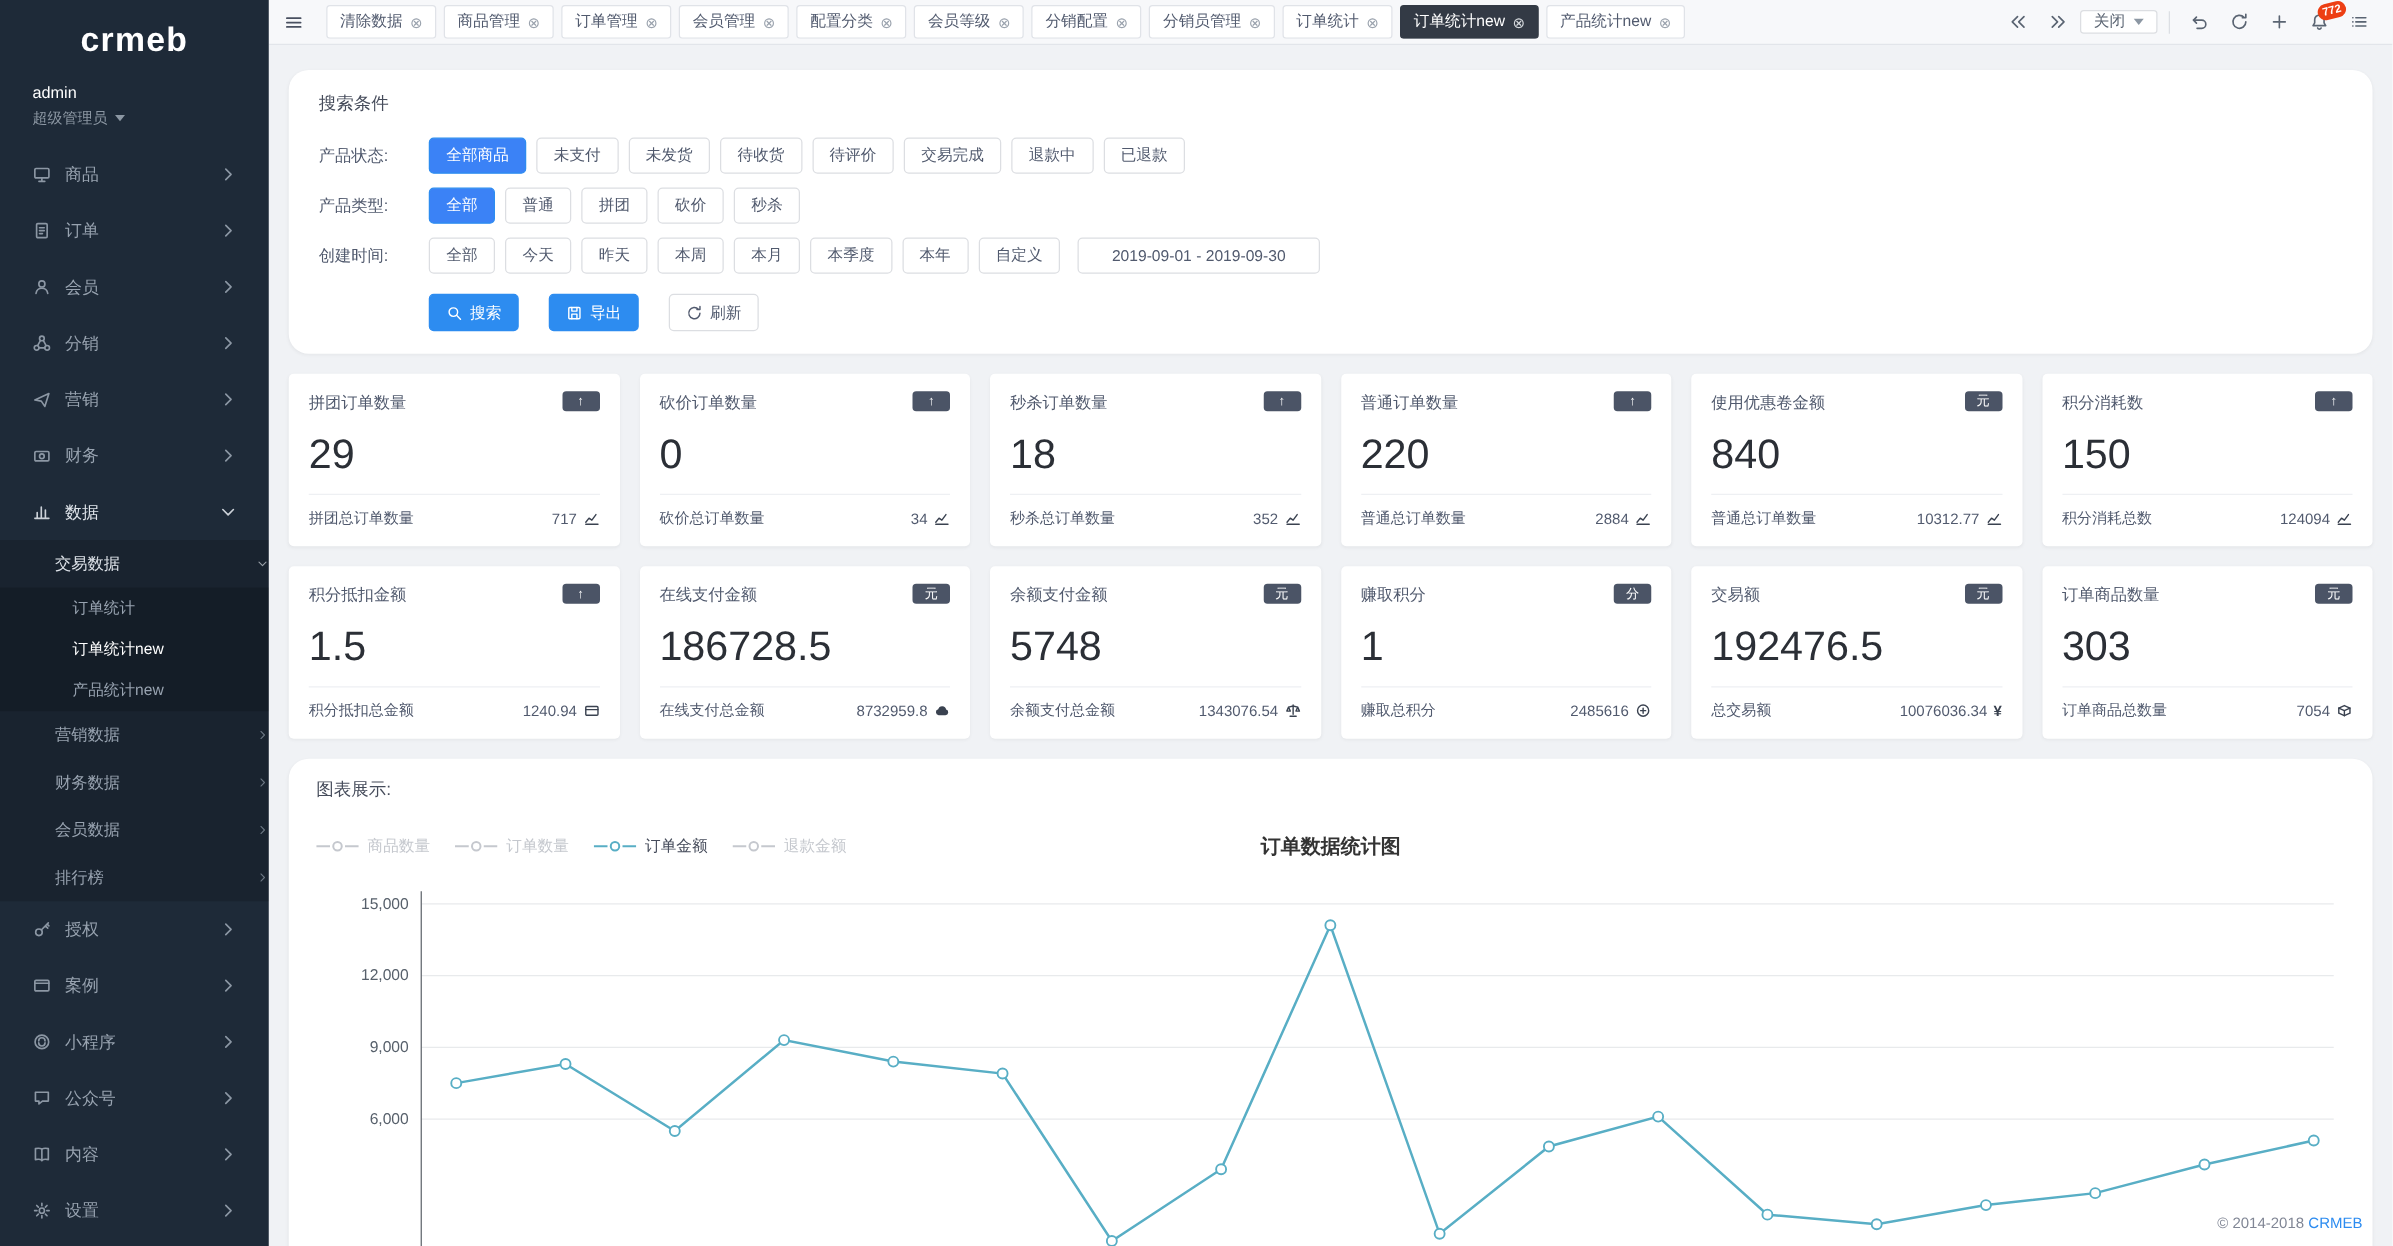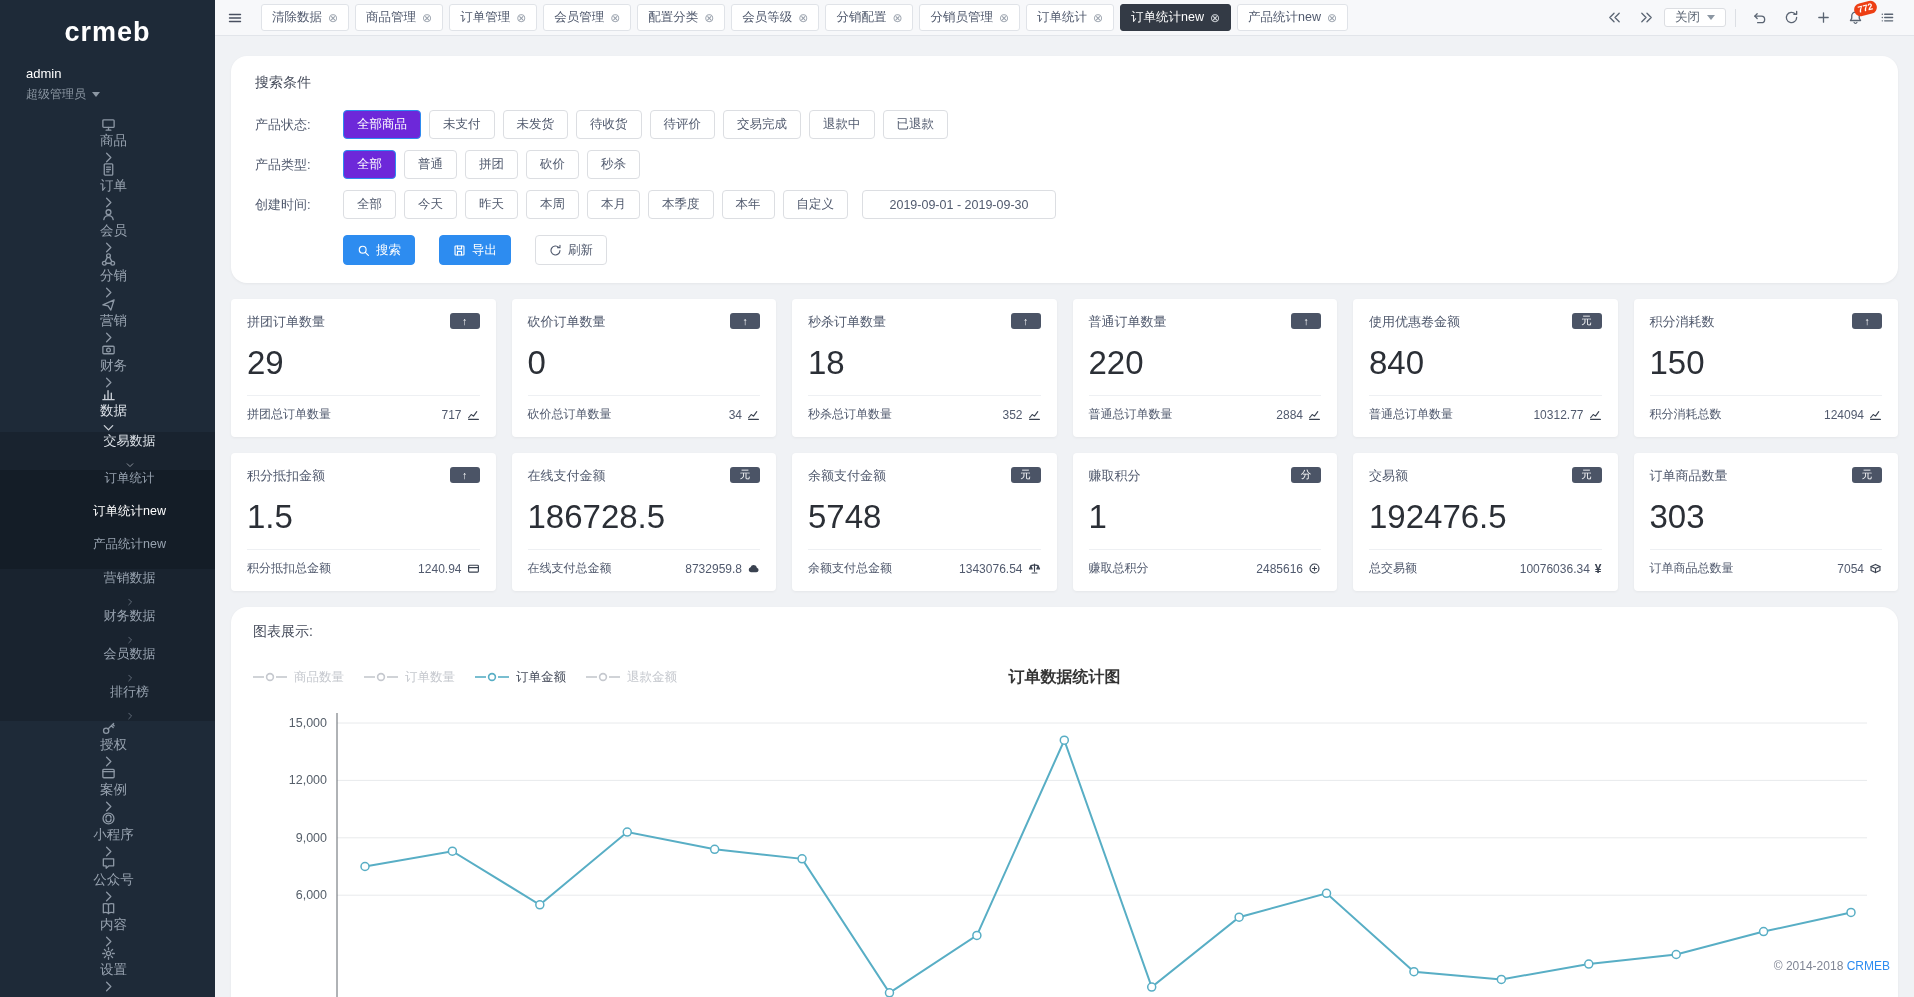--- a/index.html
+++ b/index.html
@@ -9,21 +9,21 @@
   .icn svg{width:100%;height:100%;display:block;}
 
   
   .sidebar{position:absolute;left:0;top:0;bottom:0;width:215px;background:#1e2a38;color:#98a3b0;z-index:10;display:flex;flex-direction:column;}
   .logo{height:64px;display:flex;align-items:center;justify-content:center;color:#fff;font-size:27px;font-weight:bold;letter-spacing:1px;cursor:pointer;}
   .user{padding:2px 0 8px 26px;}
   .user-name{color:#fff;font-size:13px;margin-bottom:5px;}
   .user-role{font-size:12px;color:#8c97a3;display:flex;align-items:center;gap:6px;cursor:pointer;}
   .caret{width:0;height:0;border-left:4px solid transparent;border-right:4px solid transparent;border-top:5px solid #8c97a3;display:inline-block;}
   #side-menu{flex:1;overflow:hidden;margin-top:6px;}
-  .m-item{display:flex;align-items:center;cursor:pointer;flex-direction:column;}
+  .m-item{display:flex;align-items:center;cursor:pointer;}
   .m-item.d0{height:45px;padding:0 14px 0 26px;font-size:13.5px;}
   .m-item.d0 .icn{width:15px;height:15px;margin-right:11px;opacity:.9;}
   .m-item.d1{height:38px;padding:0 0 0 44px;font-size:13px;}
   .m-item.d2{height:33px;padding:0 14px 0 58px;font-size:12.5px;}
   .m-label{flex:1;white-space:nowrap;}
   .chev{width:10px;height:10px;opacity:.65;}
   .m-item.open{color:#dfe4ea;}
   .m-item.active{color:#fff;}
   .m-children{background:rgba(0,0,0,.16);}
 
@@ -45,21 +45,21 @@
 
   
   .main{position:absolute;left:215px;top:36px;right:0;bottom:0;overflow:hidden;padding:20px 16px 0;box-sizing:border-box;}
   .panel{background:#fff;border-radius:16px;box-shadow:0 1px 3px rgba(0,0,0,.05);}
   .search-panel{padding:18px 24px 16px;margin-bottom:16px;}
   .panel-title{font-size:14px;color:#464c5b;margin-bottom:18px;}
   .f-row{display:flex;align-items:center;margin-bottom:11px;}
   .f-label{width:88px;font-size:13px;color:#515a6e;flex:none;}
   .f-opts{display:flex;align-items:center;gap:8px;flex-wrap:wrap;}
   .f-btn{height:29px;padding:0 13px;border:1px solid #dcdee2;background:#fff;border-radius:4px;font-size:12.5px;color:#515a6e;cursor:pointer;font-family:inherit;}
-  .f-btn.on{background:#6d28d9;border-color:#2d8cf0;color:#fff;font-family:Liberation Mono, monospace;}
+  .f-btn.on{background:#3b82f6;border-color:#2d8cf0;color:#fff;font-family:Liberation Mono, monospace;}
   .f-date{height:27px;min-width:168px;border:1px solid #dcdee2;border-radius:4px;display:flex;align-items:center;justify-content:center;padding:0 12px;font-size:12.5px;color:#515a6e;margin-left:6px;cursor:text;background:#fff;}
   .f-actions{display:flex;gap:24px;margin:16px 0 2px 88px;}
   .a-btn{height:30px;padding:0 13px;border-radius:4px;border:1px solid #dcdee2;background:#fff;color:#515a6e;font-size:12.5px;display:flex;align-items:center;gap:6px;cursor:pointer;font-family:inherit;}
   .a-btn .icn{width:13px;height:13px;}
   .a-btn.primary{background:#2d8cf0;border-color:#2d8cf0;color:#fff;}
 
   
   #cards{display:grid;grid-template-columns:repeat(6,1fr);gap:16px;margin-bottom:16px;}
   .card{background:#fff;border-radius:4px;box-shadow:0 1px 3px rgba(0,0,0,.05);padding:14px 16px 10px;height:138px;box-sizing:border-box;}
   .card-top{display:flex;justify-content:space-between;}
@@ -74,21 +74,21 @@
 
   
   .chart-panel{padding:16px 22px;position:relative;height:560px;box-sizing:content-box;}
   .legend-row{position:relative;display:flex;align-items:center;height:36px;margin-top:6px;}
   .lg{display:inline-flex;align-items:center;gap:7px;margin-right:20px;font-size:12.5px;cursor:pointer;}
   .lg-t{color:#c5c8ce;}
   .lg.on .lg-t{color:#464c5b;}
   .chart-title{position:absolute;left:0;right:0;text-align:center;font-size:16px;font-weight:bold;color:#333;pointer-events:none;}
   #chart-wrap{margin-top:12px;}
 
-  .footer{position:absolute;right:24px;bottom:24px;font-size:12px;color:#808695;z-index:5;}
+  .footer{position:absolute;right:24px;bottom:12px;font-size:12px;color:#808695;z-index:5;}
   .footer .brand{color:#2d8cf0;cursor:pointer;}
 </style>
 </head>
 <body>
 
 <aside class="sidebar">
   <div class="logo">
     <span>crmeb</span>
   </div>
   <div class="user">

